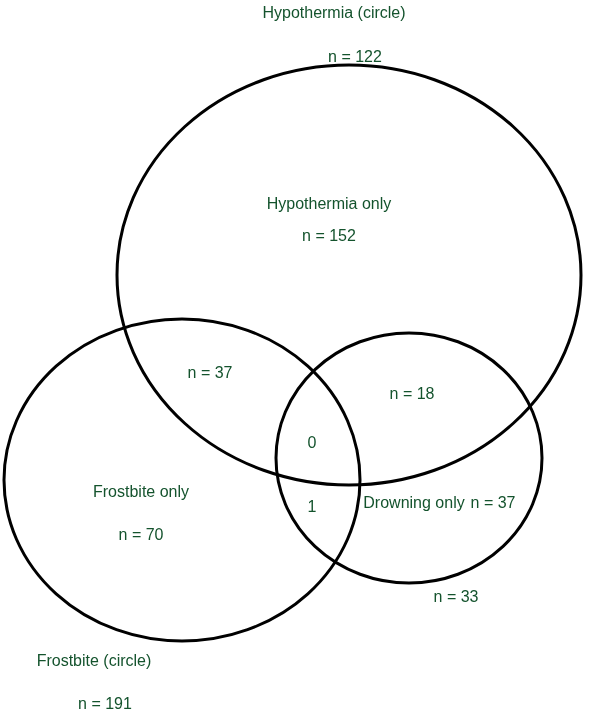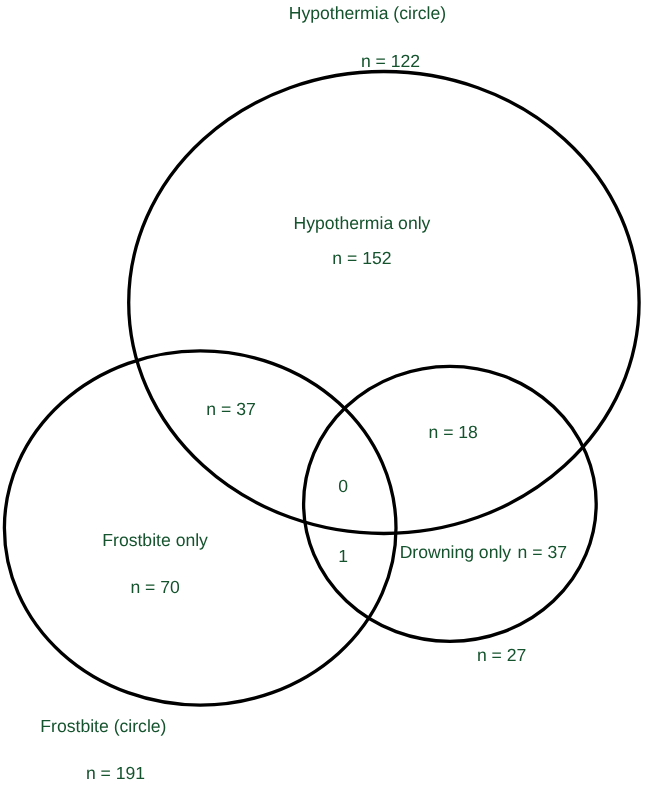--- a/index.html
+++ b/index.html
@@ -26,16 +26,16 @@
 <div class="lbl" style="left:412px;top:394px">n = 18</div>
 <div class="lbl" style="left:312px;top:443px">0</div>
 <div class="lbl" style="left:312px;top:507px">1</div>
 
 <div class="lbl" style="left:141px;top:492px">Frostbite only</div>
 <div class="lbl" style="left:141px;top:535px">n = 70</div>
 
 <div class="lbl" style="left:414px;top:503px">Drowning only</div>
 <div class="lbl" style="left:493px;top:503px">n = 37</div>
 
-<div class="lbl" style="left:456px;top:597px">n = 27</div>
+<div class="lbl" style="left:456px;top:597px">n = 33</div>
 
 <div class="lbl" style="left:94px;top:661px">Frostbite (circle)</div>
 <div class="lbl" style="left:105px;top:704px">n = 191</div>
 
 </body></html>

